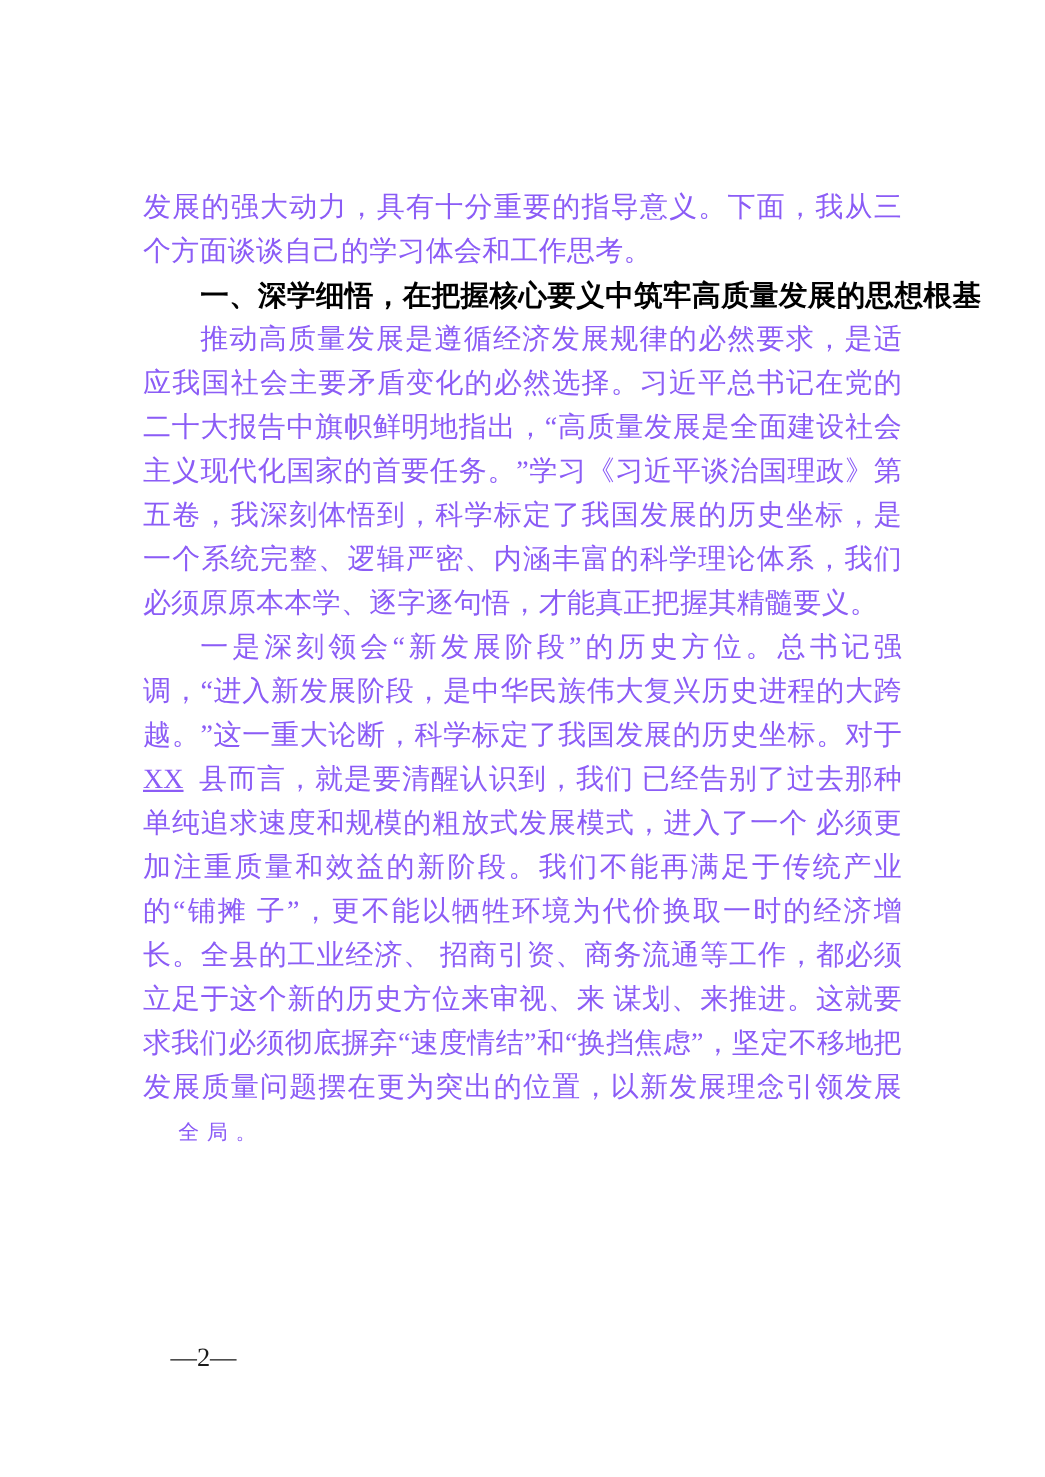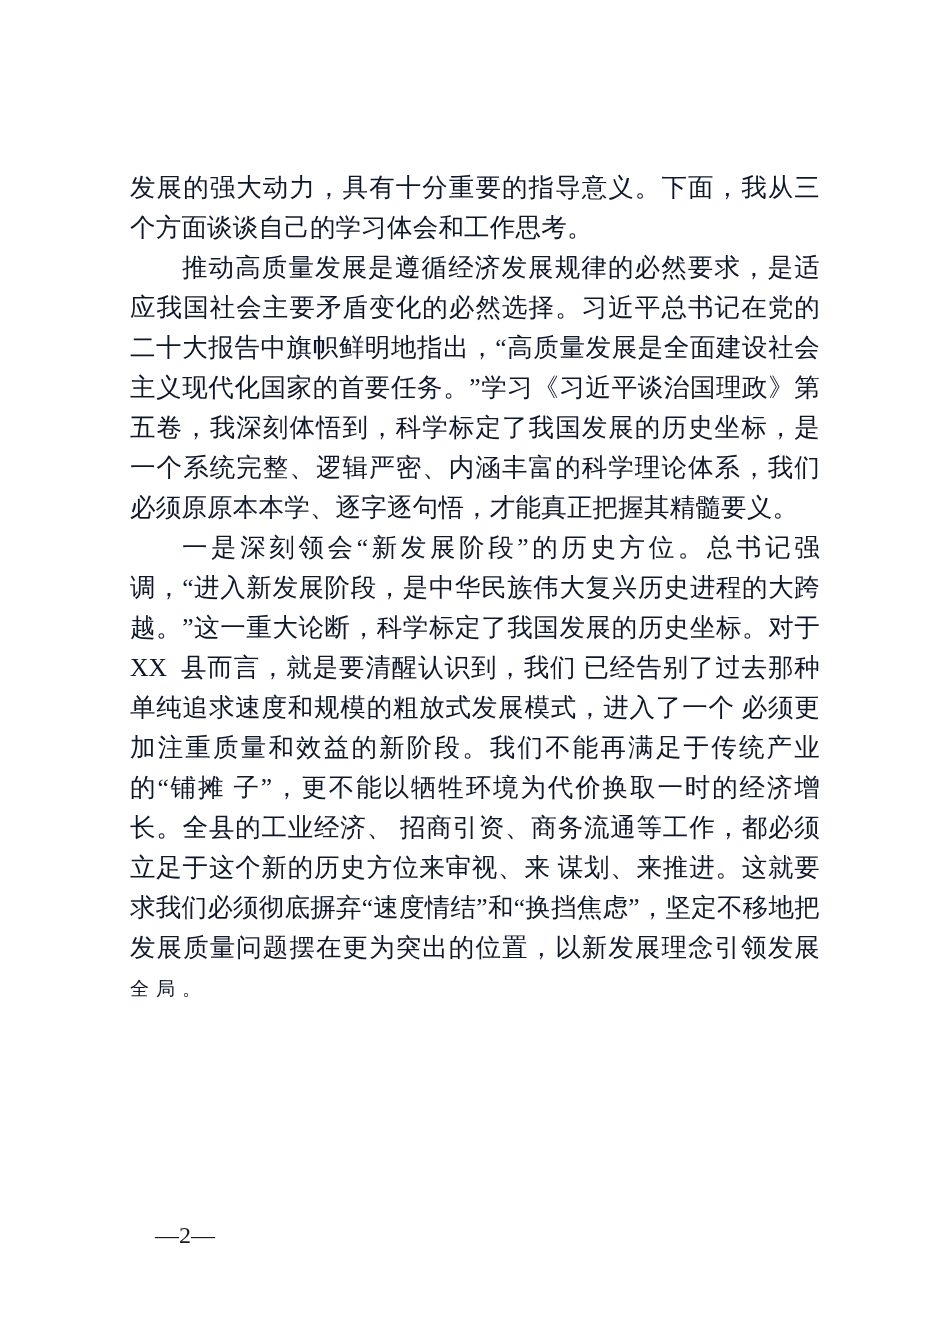--- a/index.html
+++ b/index.html
@@ -23,21 +23,21 @@
     left: 130px;
     top: 168px;
     width: 690px;
   }
 
   
   .para {
     font-family: "Liberation Serif", "DejaVu Serif", serif;
     font-size: 25.5px;
     line-height: 40px;
-    color: #0f172a;
+    color: #8b5cf6;
     text-align: justify;
     text-justify: inter-character;
     margin: 0;
     letter-spacing: 0.2px;
     -webkit-font-smoothing: antialiased;
   }
 
   .para.indent {
     text-indent: 52px;
   }
@@ -57,30 +57,32 @@
     margin: 0;
     text-indent: 52px;
     letter-spacing: 0.3px;
     white-space: nowrap;
   }
 
   
   .latin {
     font-family: "Liberation Serif", "DejaVu Serif", serif;
     letter-spacing: 0;
+    text-decoration: underline;
   }
 
   
   .sp-gap { letter-spacing: 0; }
 
   
   .small-track {
     font-size: 19px;
     letter-spacing: 7px;
     vertical-align: 1px;
+    margin-left: 32px;
   }
 
   
   .footer {
     position: absolute;
     left: 155px;
     top: 1222px;
     font-family: "Liberation Serif", "DejaVu Serif", serif;
     font-size: 24px;
     color: #1b1b1b;
@@ -93,20 +95,21 @@
 </style>
 </head>
 <body>
 
 <div class="page">
 
   <div class="content">
 
     <p class="para cont block">发展的强大动力，具有十分重要的指导意义。下面，我从三个方面谈谈自己的学习体会和工作思考。</p>
 
+    <h2 class="heading block">一、深学细悟，在把握核心要义中筑牢高质量发展的思想根基</h2>
 
     <p class="para indent block">推动高质量发展是遵循经济发展规律的必然要求，是适应我国社会主要矛盾变化的必然选择。习近平总书记在党的二十大报告中旗帜鲜明地指出，“高质量发展是全面建设社会主义现代化国家的首要任务。”学习《习近平谈治国理政》第五卷，我深刻体悟到，科学标定了我国发展的历史坐标，是一个系统完整、逻辑严密、内涵丰富的科学理论体系，我们必须原原本本学、逐字逐句悟，才能真正把握其精髓要义。</p>
 
     <p class="para indent block"><span>一是深刻领会“新发展阶段”的历史方位。总书记强调，“进入新发展阶段，是中华民族伟大复兴历史进程的大跨越。”这一重大论断，科学标定了我国发展的历史坐标。对于</span><span class="latin">XX</span><span class="sp-gap">&nbsp;&nbsp;</span><span>县而言，就是要清醒认识到，我们</span><span class="sp-gap">&nbsp;</span><span>已经告别了过去那种单纯追求速度和规模的粗放式发展模式，进入了一个</span><span class="sp-gap">&nbsp;</span><span>必须更加注重质量和效益的新阶段。我们不能再满足于传统产业的“铺摊</span><span class="sp-gap">&nbsp;</span><span>子”，更不能以牺牲环境为代价换取一时的经济增长。全县的工业经济、</span><span class="sp-gap">&nbsp;</span><span>招商引资、商务流通等工作，都必须立足于这个新的历史方位来审视、来</span><span class="sp-gap">&nbsp;</span><span>谋划、来推进。这就要求我们必须彻底摒弃“速度情结”和“换挡焦虑”，坚定不移地把发展质量问题摆在更为突出的位置，以新发展理念引领发展</span><span class="small-track">全局。</span></p>
 
 
   </div>
 
   <div class="footer">—2—</div>
 

